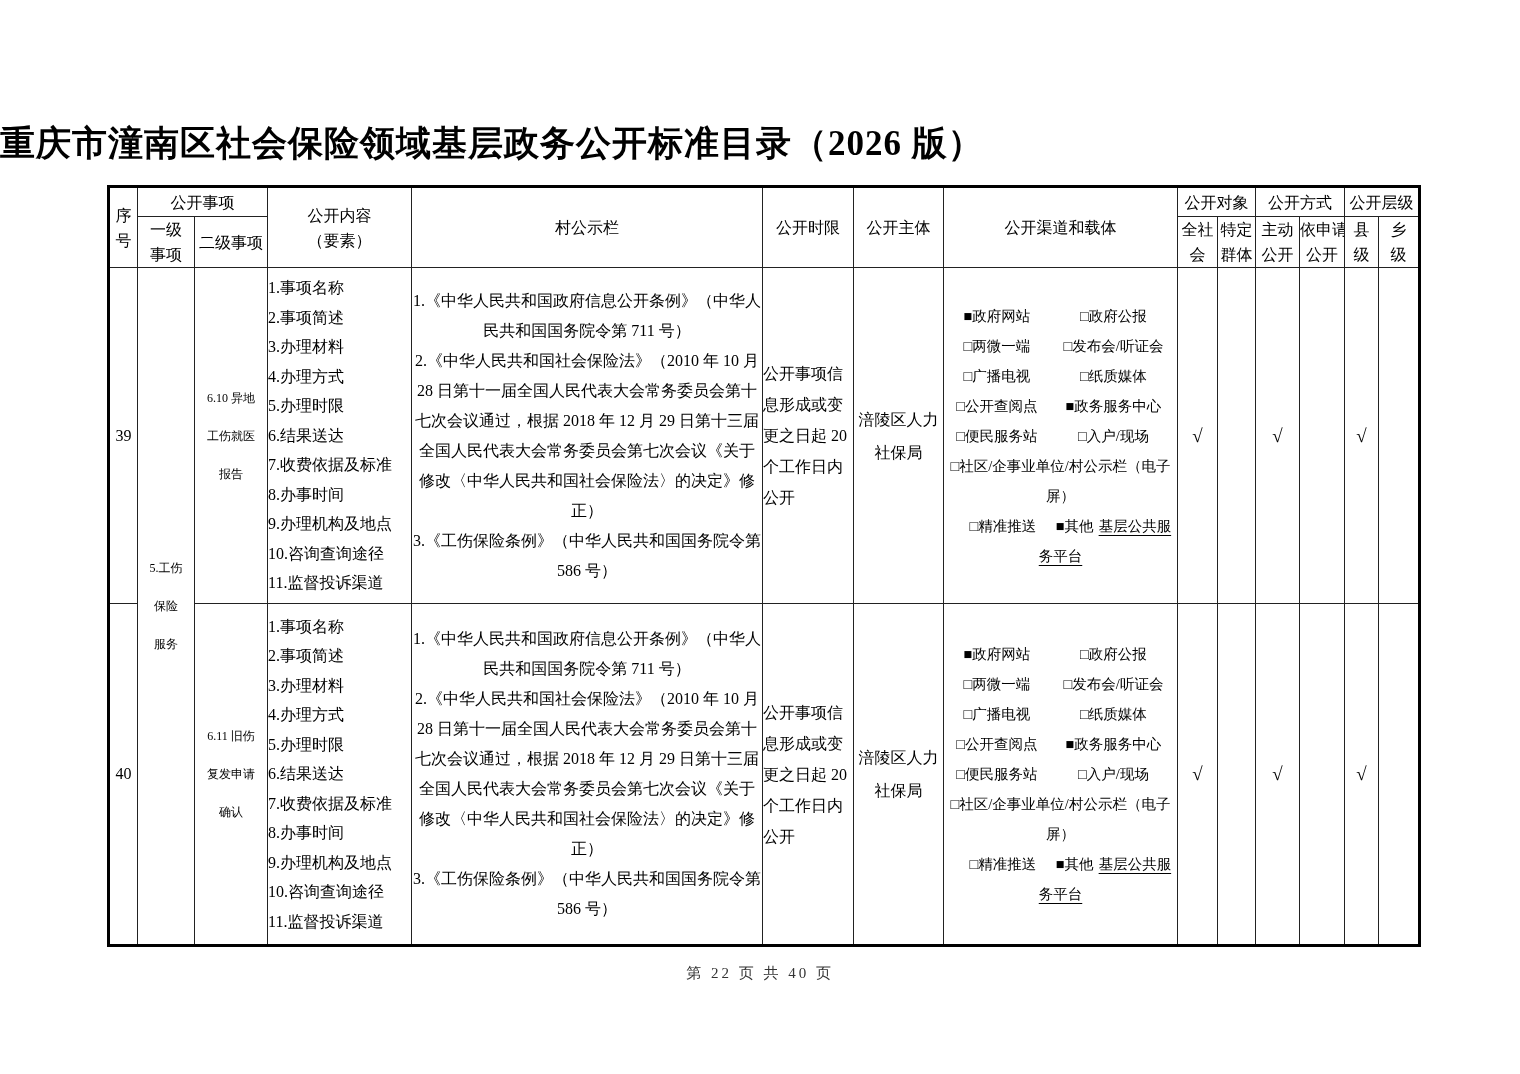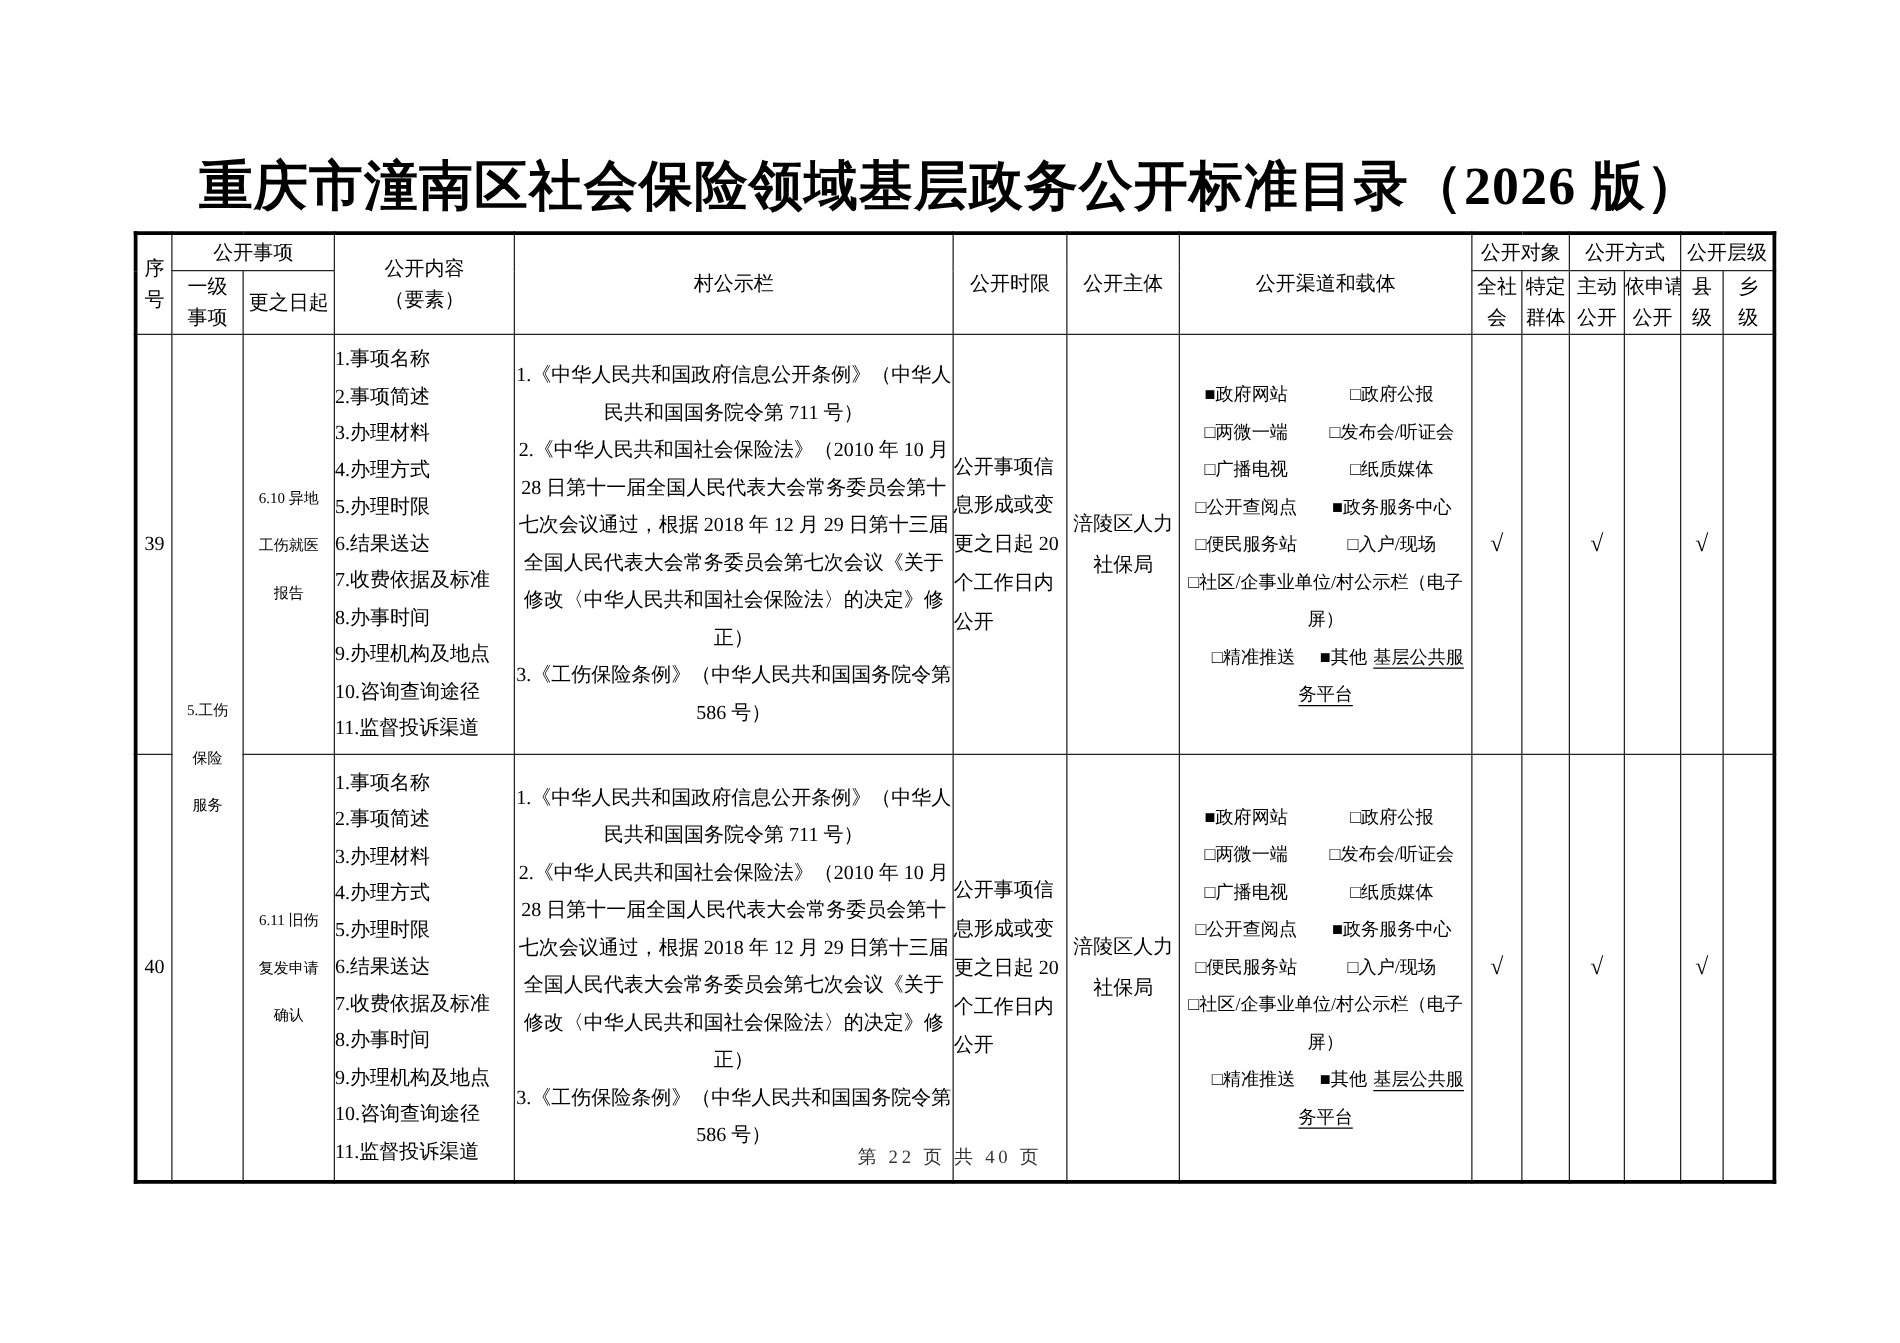--- a/index.html
+++ b/index.html
@@ -1,22 +1,22 @@
 <!DOCTYPE html>
 <html><head>
 <meta charset="utf-8">
 <style>
   html,body{margin:0;padding:0;}
   body{
     width:1520px;height:1074px;position:relative;background:#ffffff;
     font-family:"Liberation Serif","DejaVu Serif",serif;color:#000;
   }
   .page-title{
-    position:absolute;top:120px;left:0;width:1520px;text-align:center;
-    font-size:43px;font-weight:bold;letter-spacing:1px;white-space:nowrap;
+    position:absolute;top:120px;left:0;width:1520px;
+    font-size:35px;font-weight:bold;letter-spacing:1px;white-space:nowrap;
   }
   table.doc{
     position:absolute;left:107px;top:185px;width:1311px;
     border-collapse:collapse;table-layout:fixed;
     border:3px solid #000;
   }
   table.doc th,table.doc td{
     border:1px solid #222;vertical-align:middle;text-align:center;
     padding:0;font-weight:normal;overflow:hidden;
   }
@@ -36,21 +36,21 @@
   .basis-item{line-height:30px;font-size:16px;text-align:center;}
   .channels-cell{text-align:left;padding:0 7px;font-size:14.5px;}
   .ch-grid{display:grid;grid-template-columns:106px 1fr;}
   .ch-item{line-height:30px;white-space:nowrap;}
   .ch-full{line-height:30px;}
   .ch-last{line-height:30px;}
   .ch-push{display:inline-block;width:106px;}
   .ch-underline{text-decoration:underline;text-underline-offset:4px;margin-left:5px;}
   .mark-cell{font-size:19px;}
   .page-footer{
-    position:absolute;top:916px;left:0;width:1520px;text-align:center;
+    position:absolute;top:964px;left:0;width:1520px;text-align:center;
     font-size:15px;letter-spacing:3px;color:#333;
   }
 </style>
 </head>
 <body>
 
 <div class="page-title">重庆市潼南区社会保险领域基层政务公开标准目录（2026 版）</div>
 
 <table class="doc">
   <colgroup>
@@ -86,21 +86,21 @@
       <th rowspan="2">公开渠道和载体</th>
       <th colspan="2">公开对象</th>
       <th colspan="2">公开方式</th>
       <th colspan="2">公开层级</th>
     </tr>
     <tr class="hrow2">
       <th>
           <div class="hline">一级</div>
           <div class="hline">事项</div>
         </th>
-      <th>更之日起</th>
+      <th>二级事项</th>
       <th>
           <div class="hline">全社</div>
           <div class="hline">会</div>
         </th>
       <th>
           <div class="hline">特定</div>
           <div class="hline">群体</div>
         </th>
       <th>
           <div class="hline">主动</div>

